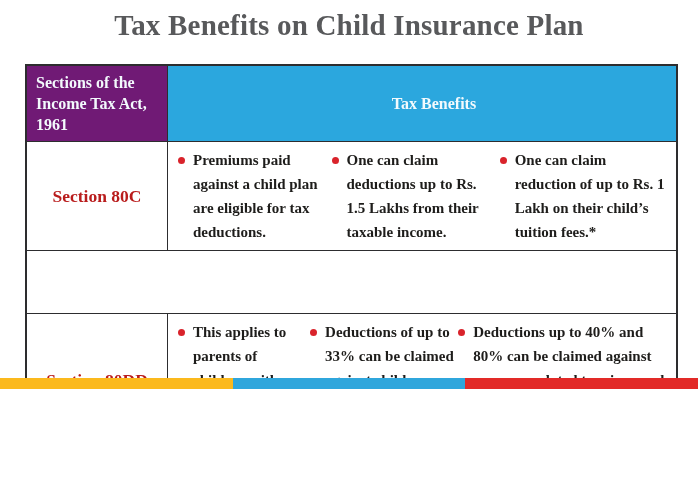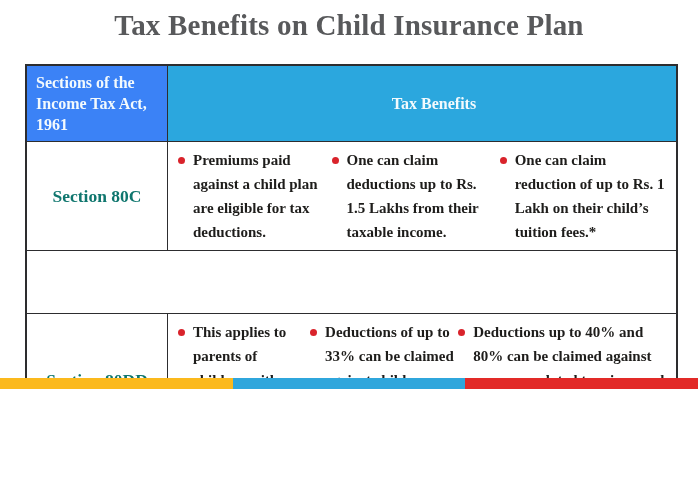--- a/index.html
+++ b/index.html
@@ -27,21 +27,21 @@
   .sections-head {
     display:flex; align-items:center; text-align:left;
     padding:6px 10px 6px 9px; font-size:16px; line-height:1.32;
   }
   .benefits-head {
     display:flex; align-items:center; justify-content:center; font-size:16px;
   }
 
   .td-section {
     display:flex; align-items:center; justify-content:center;
-    font-weight:700; font-size:17.5px; color:#0f766e;
+    font-weight:700; font-size:17.5px; color:#b91c1c;
     padding:4px; box-sizing:border-box; text-align:center;
   }
   .td-benefits {
     padding:6px 8px 6px 9px; box-sizing:border-box;
     display:flex; flex-direction:row; justify-content:center;
   }
   .row-80c  { min-height:77px; }
   .row-10d  { min-height:62px; }
   .row-80dd { min-height:118px; }
   .row-80e  { min-height:57px; }
@@ -63,21 +63,21 @@
 </head>
 <body>
 
 <div class="page">
 
   <div class="page-title">Tax Benefits on Child Insurance Plan</div>
 
   <div class="benefits-table">
 
     <div class="tr header-row">
-      <div class="td-left sections-head" style="background: #3b82f6;">
+      <div class="td-left sections-head" style="background: #701a75;">
         <span>Sections of the Income Tax Act, 1961</span>
       </div>
       <div class="td-right benefits-head" style="background: rgb(43, 167, 222); padding-left: 24px;">
         <span>Tax Benefits</span>
       </div>
     </div>
 
     <div class="tr row-80c">
       <div class="td-section">Section 80C</div>
       <div class="td-right td-benefits">

